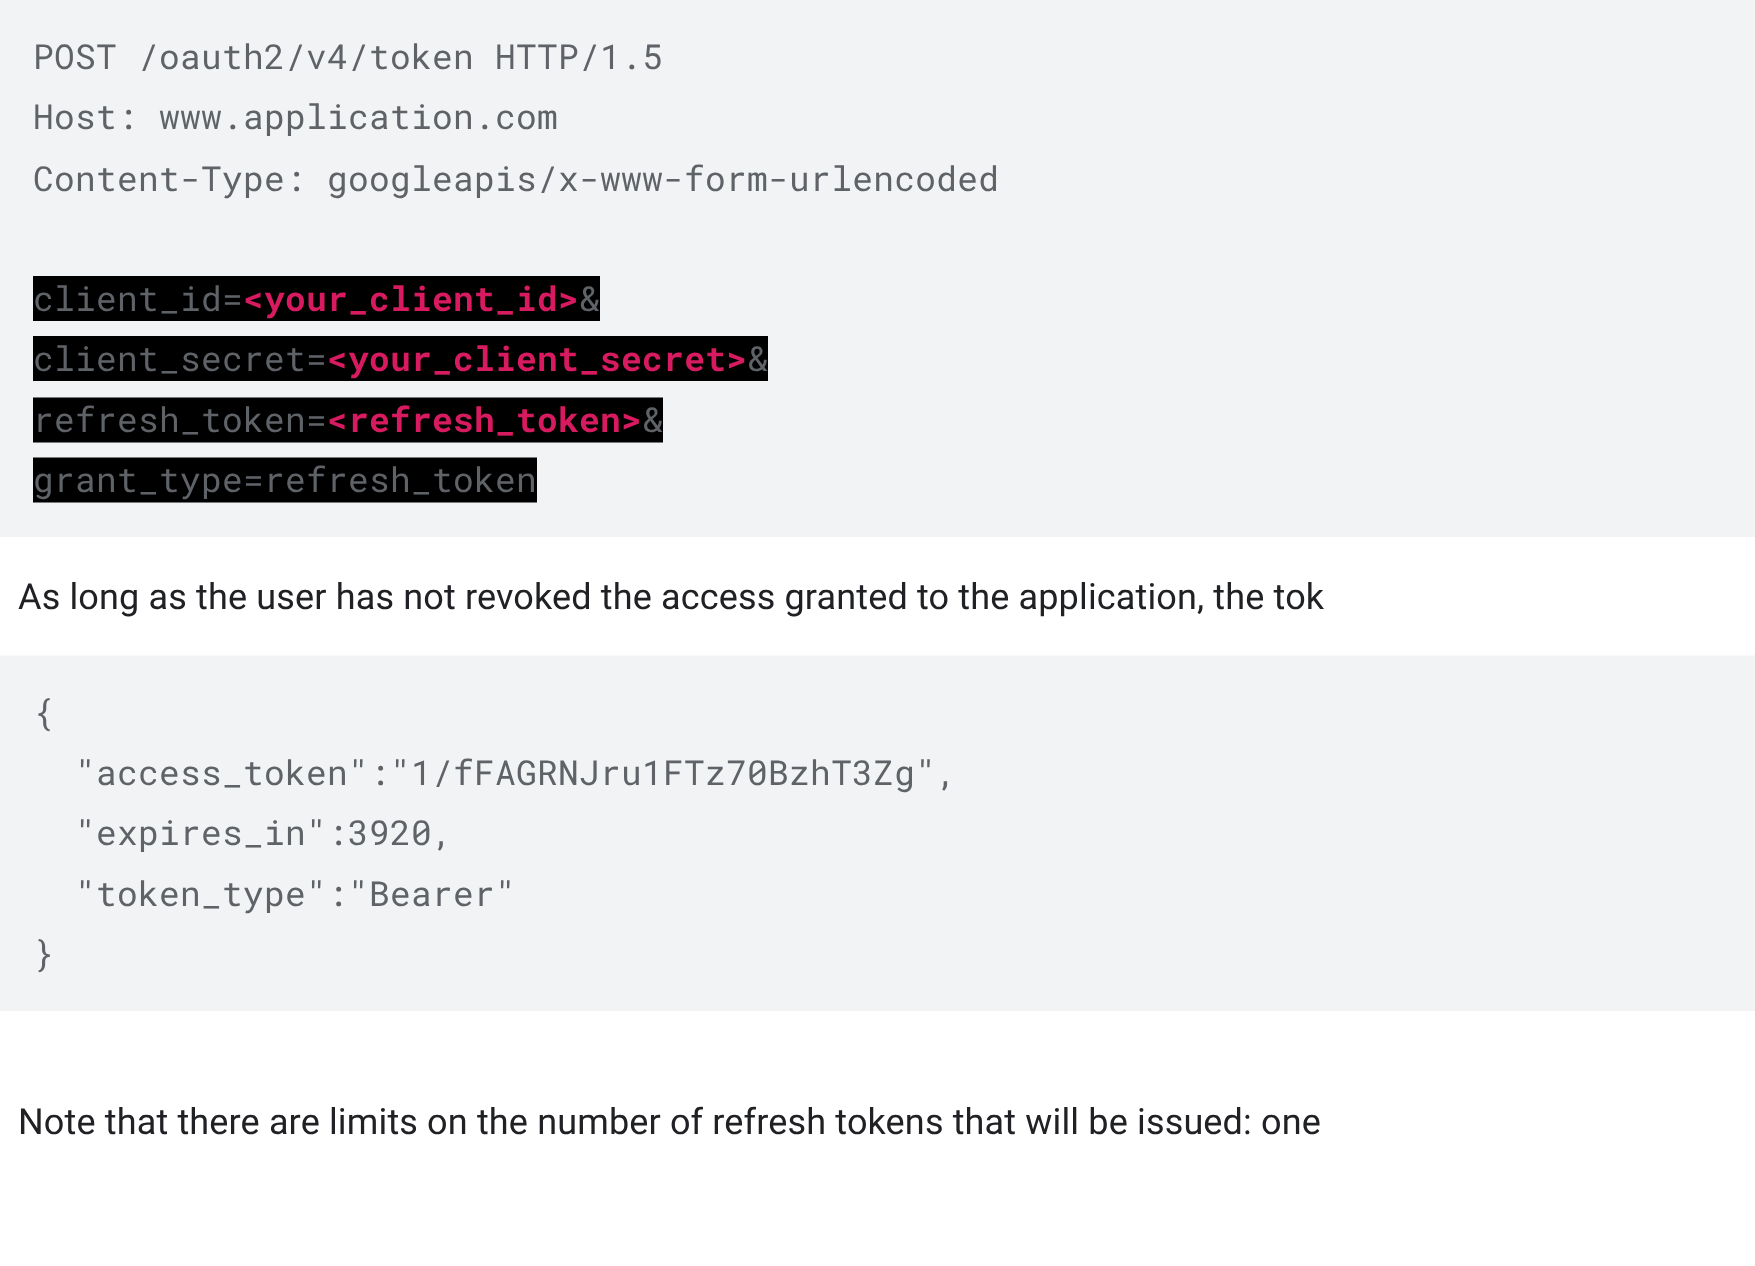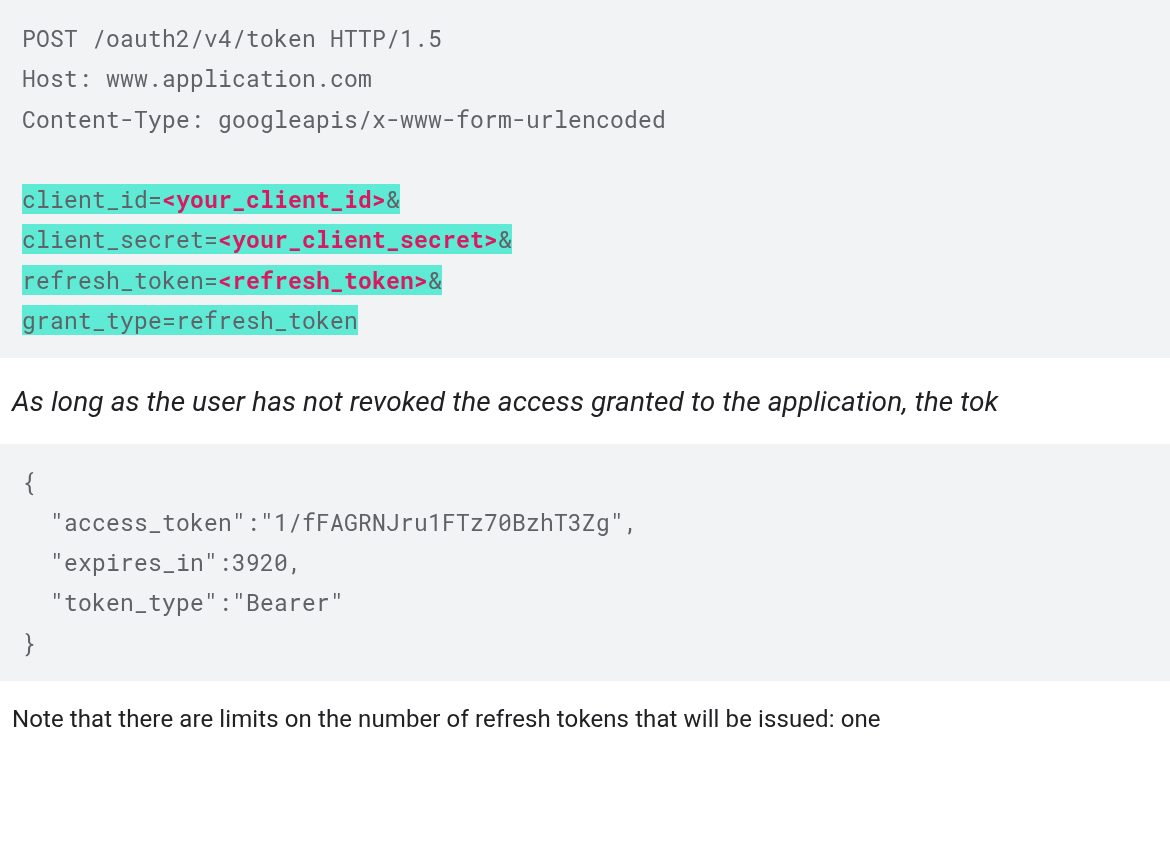--- a/index.html
+++ b/index.html
@@ -18,47 +18,47 @@
       padding: 18px 22px;
       font-family: "Roboto Mono", Consolas, Monaco, monospace;
       font-size: 23px;
       color: #5f6368;
       line-height: 1.75;
       white-space: pre;
       letter-spacing: 0.2px;
     }
     .prose {
       font-family: -apple-system, BlinkMacSystemFont, "Segoe UI", Roboto, sans-serif;
-      font-size: 28px;
+      font-size: 24px;
       color: #202124;
       line-height: 1.7;
       padding: 20px 18px 18px 12px;
       letter-spacing: 0.1px;
       white-space: nowrap;
-      font-style: italic;
     }
     .hl {
-      background: #5eead4;
+      background: #000000;
       color: #5f6368;
     }
     .ph {
       color: #d81b60;
       font-weight: 700;
     }
     .hl .ph {
       color: #d81b60;
     }
     .note {
       font-family: -apple-system, BlinkMacSystemFont, "Segoe UI", Roboto, sans-serif;
       font-size: 24px;
       color: #202124;
       line-height: 1.7;
       padding: 18px 12px 0 12px;
       letter-spacing: 0.1px;
       white-space: nowrap;
+      margin-top: 36px;
     }
   </style>
 </head>
 <body>
 
 <div class="code-block"><span>POST /oauth2/v4/token HTTP/1.5</span>
 <span><span>Host: </span><span>www.application.com</span></span>
 <span>Content-Type: googleapis/x-www-form-urlencoded</span>
 
 <span class="hl"><span>client_id=</span><span class="ph">&lt;your_client_id&gt;</span><span>&amp;</span></span>

